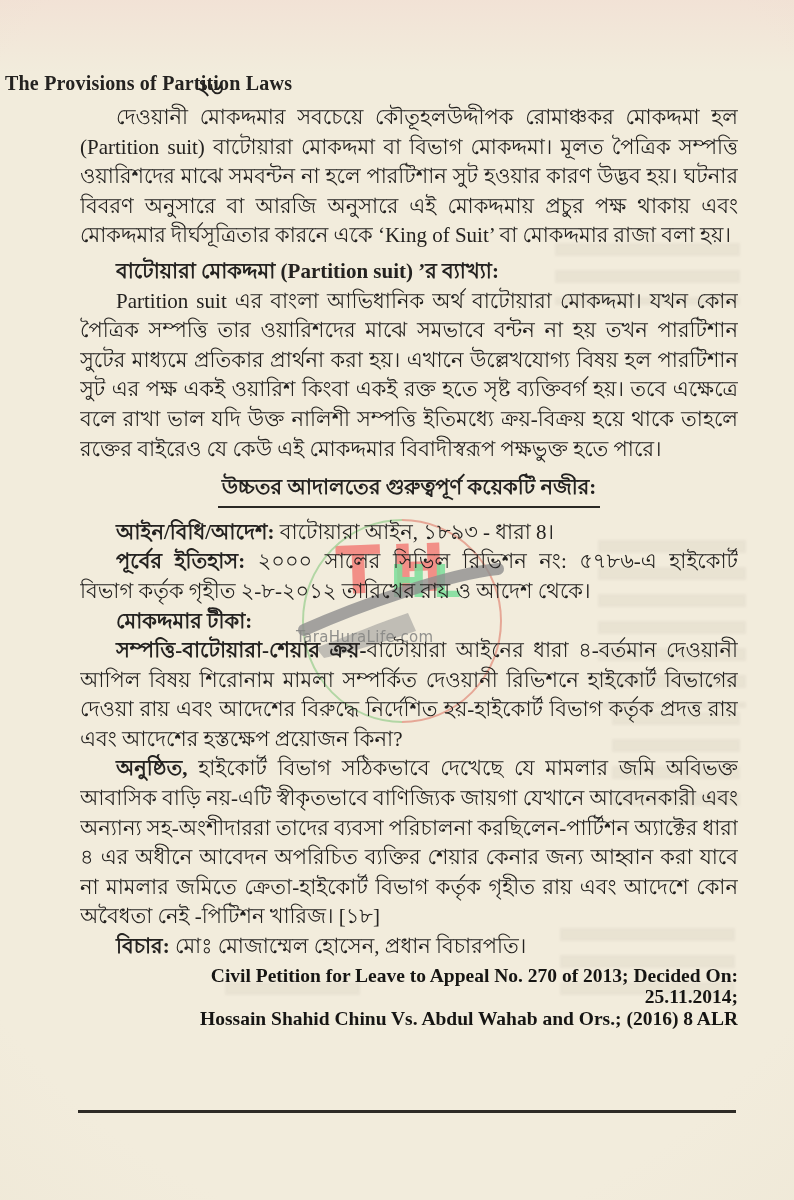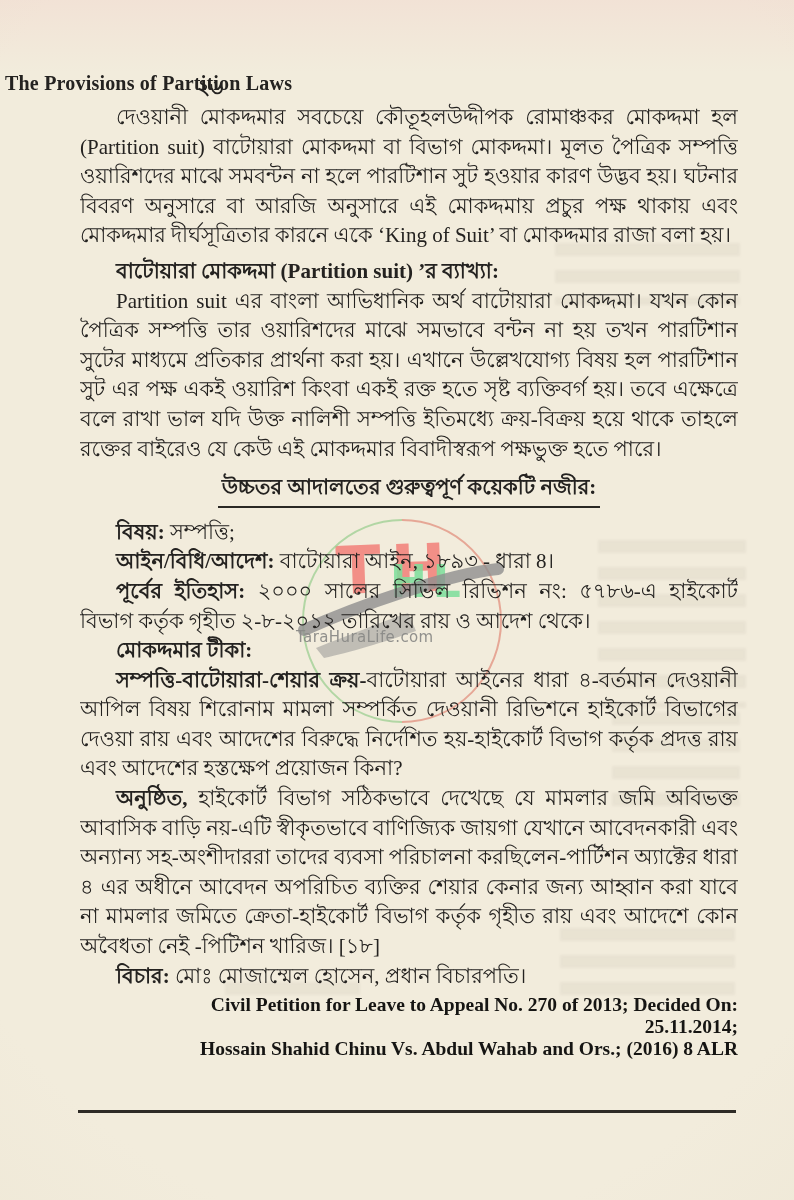--- a/index.html
+++ b/index.html
@@ -74,21 +74,20 @@
 
     <div class="sec-h">বাটোয়ারা মোকদ্দমা (Partition suit) ’র ব্যাখ্যা:</div>
 
     <p><span>Partition suit এর বাংলা আভিধানিক অর্থ বাটোয়ারা মোকদ্দমা। যখন কোন পৈত্রিক সম্পত্তি তার ওয়ারিশদের মাঝে সমভাবে বন্টন না হয় তখন পারটিশান সুটের মাধ্যমে প্রতিকার প্রার্থনা করা হয়। এখানে উল্লেখযোগ্য বিষয় হল পারটিশান সুট এর পক্ষ একই ওয়ারিশ কিংবা একই রক্ত হতে সৃষ্ট ব্যক্তিবর্গ হয়। তবে এক্ষেত্রে বলে রাখা ভাল যদি উক্ত নালিশী সম্পত্তি ইতিমধ্যে ক্রয়-বিক্রয় হয়ে থাকে তাহলে রক্তের বাইরেও যে কেউ এই মোকদ্দমার বিবাদীস্বরূপ পক্ষভুক্ত হতে পারে।</span></p>
 
     <div class="center-h">
       <span>উচ্চতর আদালতের গুরুত্বপূর্ণ কয়েকটি নজীর:</span>
     </div>
 
     <div class="fields">
-      <p><span class="lead">বিষয়:</span><span> সম্পত্তি;</span></p>
       <p><span class="lead">আইন/বিধি/আদেশ:</span><span> বাটোয়ারা আইন, ১৮৯৩ - ধারা 8।</span></p>
       <p><span class="lead">পূর্বের ইতিহাস:</span><span> ২০০০ সালের সিভিল রিভিশন নং: ৫৭৮৬-এ হাইকোর্ট বিভাগ কর্তৃক গৃহীত ২-৮-২০১২ তারিখের রায় ও আদেশ থেকে।</span></p>
       <p><span class="lead">মোকদ্দমার টীকা:</span><span></span></p>
     </div>
 
     <p><span class="lead">সম্পত্তি-বাটোয়ারা-শেয়ার ক্রয়-</span><span>বাটোয়ারা আইনের ধারা ৪-বর্তমান দেওয়ানী আপিল বিষয় শিরোনাম মামলা সম্পর্কিত দেওয়ানী রিভিশনে হাইকোর্ট বিভাগের দেওয়া রায় এবং আদেশের বিরুদ্ধে নির্দেশিত হয়-হাইকোর্ট বিভাগ কর্তৃক প্রদত্ত রায় এবং আদেশের হস্তক্ষেপ প্রয়োজন কিনা?</span></p>
 
     <p><span class="lead">অনুষ্ঠিত,</span><span> হাইকোর্ট বিভাগ সঠিকভাবে দেখেছে যে মামলার জমি অবিভক্ত আবাসিক বাড়ি নয়-এটি স্বীকৃতভাবে বাণিজ্যিক জায়গা যেখানে আবেদনকারী এবং অন্যান্য সহ-অংশীদাররা তাদের ব্যবসা পরিচালনা করছিলেন-পার্টিশন অ্যাক্টের ধারা ৪ এর অধীনে আবেদন অপরিচিত ব্যক্তির শেয়ার কেনার জন্য আহ্বান করা যাবে না মামলার জমিতে ক্রেতা-হাইকোর্ট বিভাগ কর্তৃক গৃহীত রায় এবং আদেশে কোন অবৈধতা নেই -পিটিশন খারিজ। [১৮]</span></p>
 
     <p><span class="lead">বিচার:</span><span> মোঃ মোজাম্মেল হোসেন, প্রধান বিচারপতি।</span></p>

